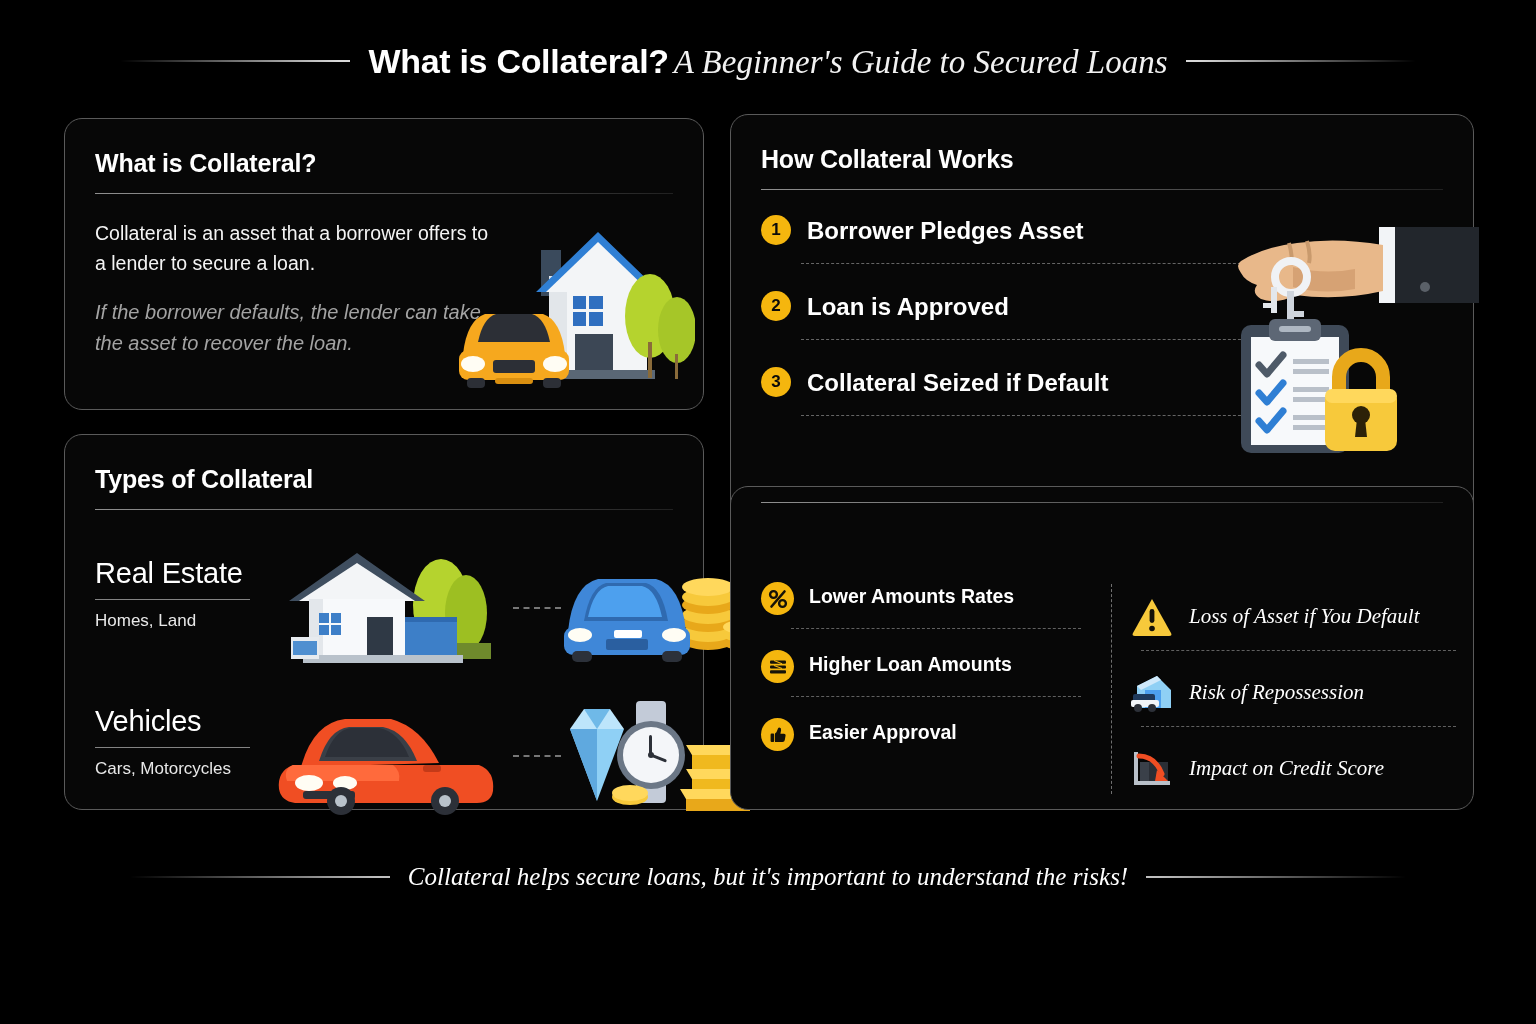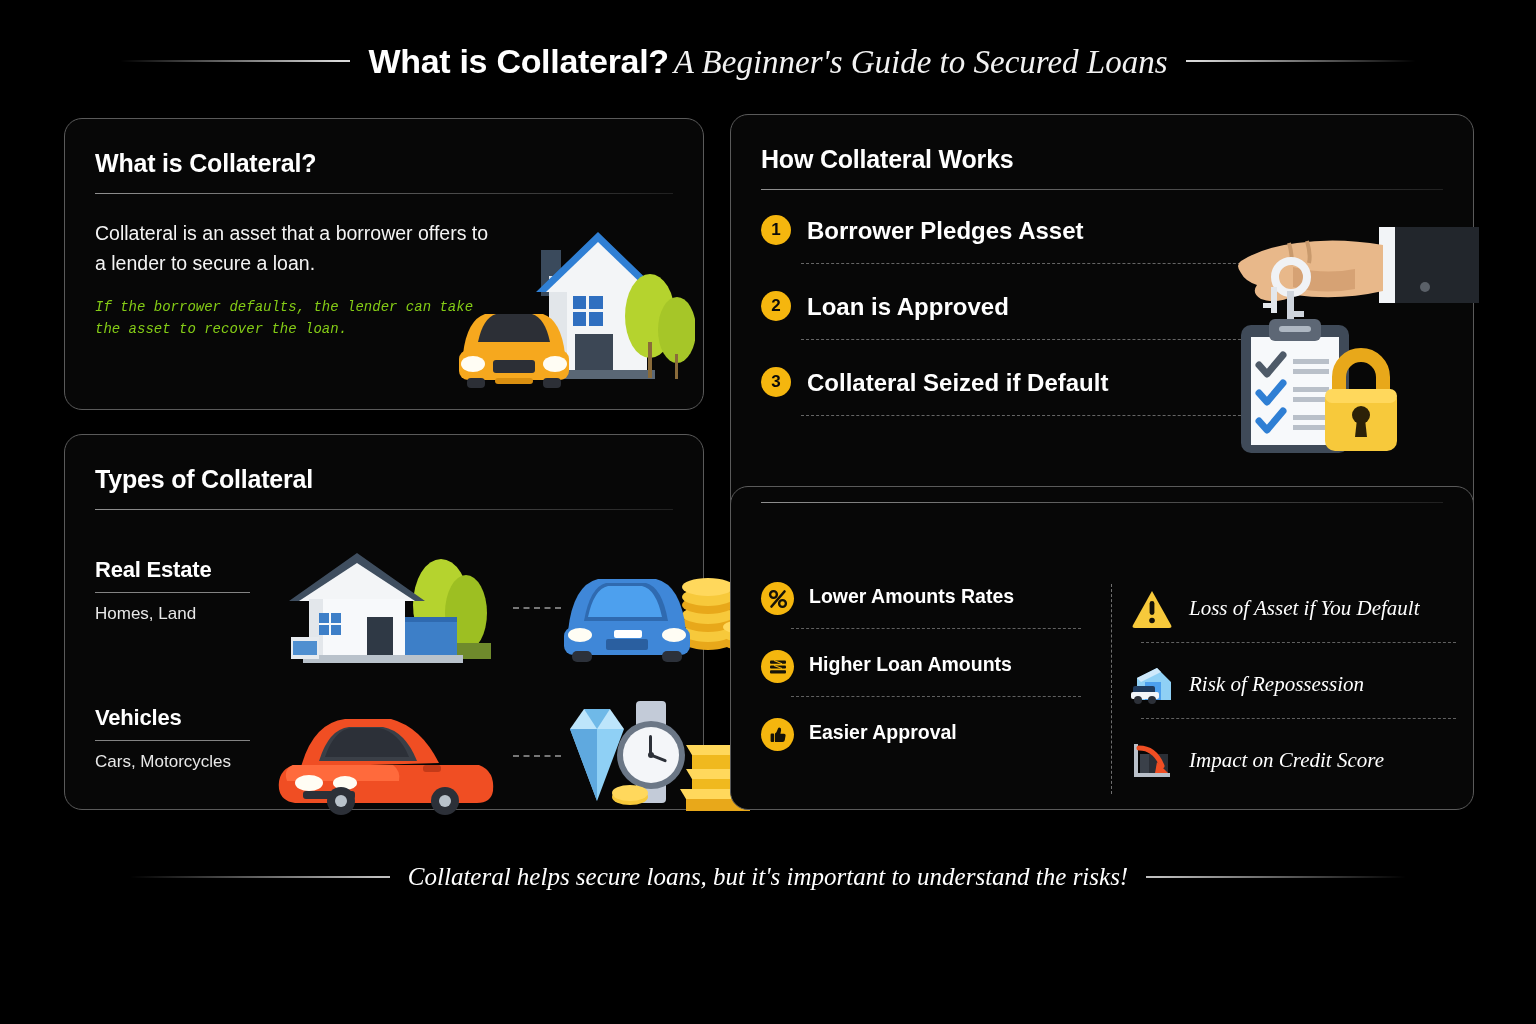--- a/index.html
+++ b/index.html
@@ -54,34 +54,34 @@
     margin:15px 30px 0 30px; height:1px;
     background:linear-gradient(to right,rgba(255,255,255,.55),rgba(255,255,255,.10));
   }
 
   
   .what-body { padding:24px 0 0 30px; width:430px; position:relative; z-index:2; }
   .what-p {
     font-family:"Liberation Sans", sans-serif;
     font-size:19.5px; line-height:1.55; color:#f4f4f4;
   }
-  .what-p.em { font-style:italic; margin-top:19px; font-size:14px; color:#84cc16;font-family:Liberation Mono, monospace; }
+  .what-p.em { font-style:italic; margin-top:19px; font-size:20px; color:#a3a3a3; }
 
   .art-house-car { position:absolute; right:8px; bottom:10px; width:250px; height:185px; }
 
   
   .type-row { position:absolute; left:30px; width:584px; height:120px; }
   #type-row-0 { top:122px; }
   #type-row-1 { top:270px; }
   .type-label {
     width:160px;
   }
   .type-title {
     font-family:"Liberation Sans", sans-serif;
-    font-weight:bold; font-size:22px; color:#fff; letter-spacing:-.2px;
+    font-weight:normal; font-size:29px; color:#fff; letter-spacing:-.2px;
   }
   .type-rule { width:155px; height:1px; background:rgba(255,255,255,.5); margin:9px 0 11px 0; }
   .type-sub {
     font-family:"Liberation Sans", sans-serif;
     font-size:17px; color:#e8e8e8;
   }
   .type-art-a { position:absolute; left:178px; top:-14px; width:235px; height:128px; }
   .type-dash  { position:absolute; left:418px; top:50px; width:48px; height:0;
                 border-top:2px dashed rgba(255,255,255,.45); }
   .type-art-b { position:absolute; left:463px; top:-12px; width:205px; height:125px; }
@@ -108,21 +108,21 @@
   }
   .art-hand-lock { position:absolute; right:-6px; top:100px; width:250px; height:250px; }
 
   
   .ben-cols { position:absolute; left:0; top:95px; width:744px; height:215px; }
   .ben-divider {
     position:absolute; left:380px; top:2px; width:0; height:210px;
     border-left:1px dashed rgba(255,255,255,.42);
   }
   .ben-col-left  { position:absolute; left:30px; top:0; width:340px; }
-  .ben-col-right { position:absolute; left:400px; top:8px; width:330px; }
+  .ben-col-right { position:absolute; left:400px; top:16px; width:330px; }
 
   .ben-item { position:relative; height:68px; }
   .ben-icon-circle {
     position:absolute; left:0; top:0;
     width:33px; height:33px; border-radius:50%;
     background:#F5B60E;
     display:flex; align-items:center; justify-content:center;
   }
   .ben-label {
     position:absolute; left:48px; top:3px;

